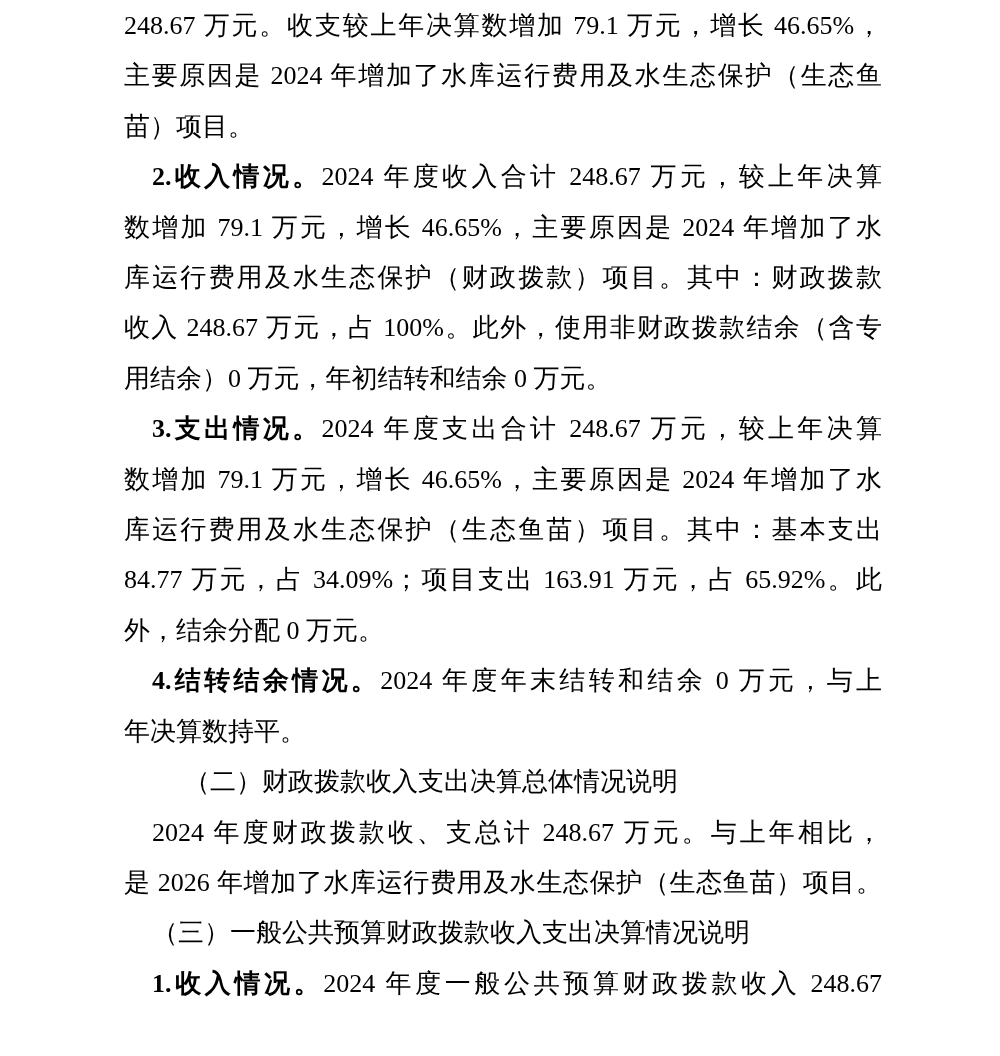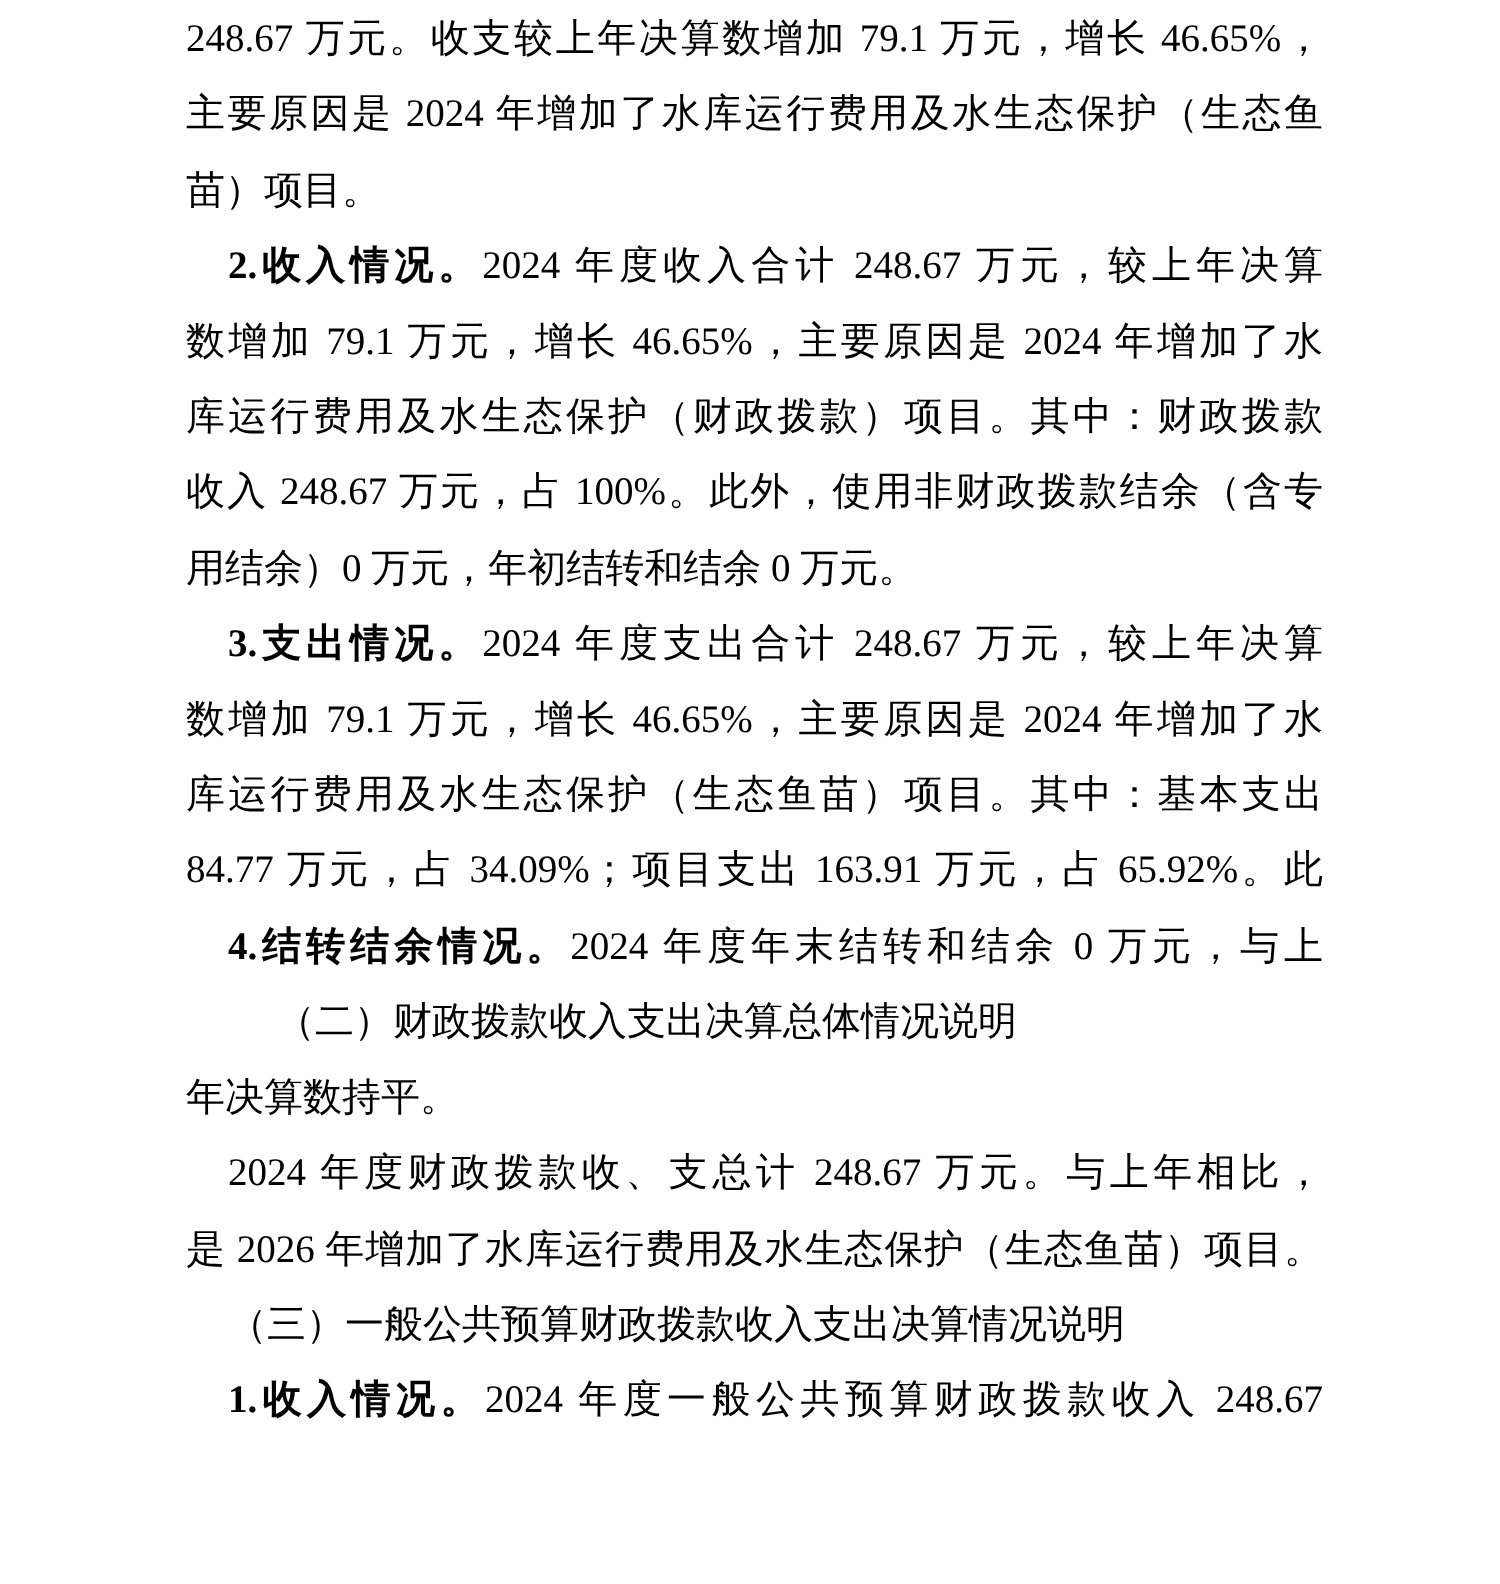--- a/index.html
+++ b/index.html
@@ -48,21 +48,22 @@
       <div class="line nj"><span class="seg">苗）项目。</span></div>
       <div class="line j" style="text-indent: 28px;"><span class="seg b">2.收入情况。</span><span class="seg">2024 年度收入合计 248.67 万元，较上年决算</span></div>
       <div class="line j"><span class="seg">数增加 79.1 万元，增长 46.65%，主要原因是 2024 年增加了水</span></div>
       <div class="line j"><span class="seg">库运行费用及水生态保护（财政拨款）项目。其中：财政拨款</span></div>
       <div class="line j"><span class="seg">收入 248.67 万元，占 100%。此外，使用非财政拨款结余（含专</span></div>
       <div class="line nj"><span class="seg">用结余）0 万元，年初结转和结余 0 万元。</span></div>
       <div class="line j" style="text-indent: 28px;"><span class="seg b">3.支出情况。</span><span class="seg">2024 年度支出合计 248.67 万元，较上年决算</span></div>
       <div class="line j"><span class="seg">数增加 79.1 万元，增长 46.65%，主要原因是 2024 年增加了水</span></div>
       <div class="line j"><span class="seg">库运行费用及水生态保护（生态鱼苗）项目。其中：基本支出</span></div>
       <div class="line j"><span class="seg">84.77 万元，占 34.09%；项目支出 163.91 万元，占 65.92%。此</span></div>
+      <div class="line nj"><span class="seg">外，结余分配 0 万元。</span></div>
       <div class="line j" style="text-indent: 28px;"><span class="seg b">4.结转结余情况。</span><span class="seg">2024 年度年末结转和结余 0 万元，与上</span></div>
+      <div class="line nj"><span class="seg">年决算数持平。</span></div>
       <div class="line nj" style="text-indent: 60px;"><span class="seg">（二）财政拨款收入支出决算总体情况说明</span></div>
-      <div class="line nj"><span class="seg">年决算数持平。</span></div>
       <div class="line j" style="text-indent: 28px;"><span class="seg">2024 年度财政拨款收、支总计 248.67 万元。与上年相比，</span></div>
       <div class="line j"><span class="seg">是 2026 年增加了水库运行费用及水生态保护（生态鱼苗）项目。</span></div>
       <div class="line nj" style="text-indent: 28px;"><span class="seg">（三）一般公共预算财政拨款收入支出决算情况说明</span></div>
       <div class="line j" style="text-indent: 28px;"><span class="seg b">1.收入情况。</span><span class="seg">2024 年度一般公共预算财政拨款收入 248.67</span></div>
     </div>
 </div>
 
 </body></html>

